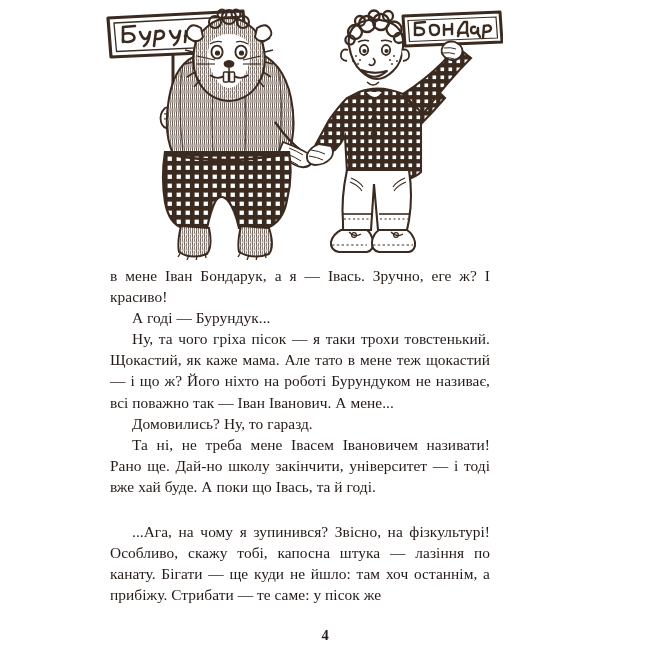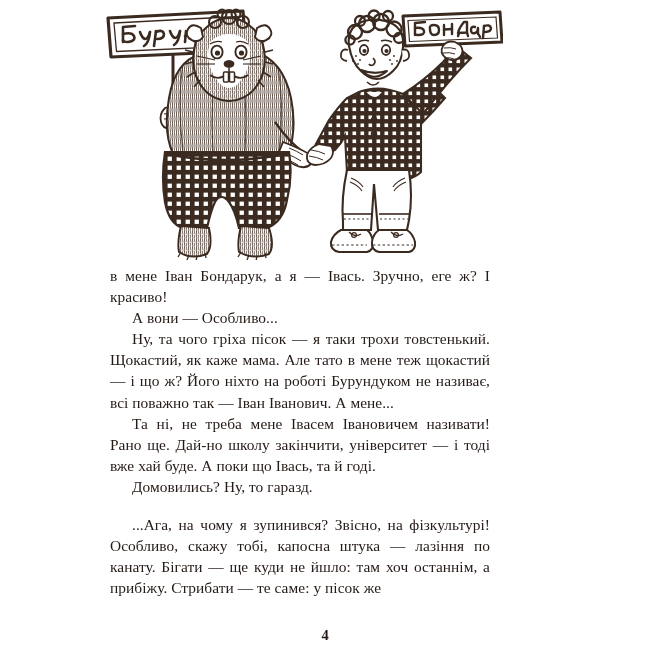--- a/index.html
+++ b/index.html
@@ -45,21 +45,21 @@
   }
   .bodytext p {
     margin: 0;
     text-indent: 0;
     font-family: Liberation Serif, serif;
   }
   .bodytext p.indent {
     text-indent: 22px;
   }
   .bodytext p.gap-before {
-    margin-top: 17px;
+    margin-top: 24px;
   }
   .bodytext p:last-of-type {
     text-align: justify;
   }
 
   
   .folio {
     position: absolute;
     top: 627px;
     left: 0;
@@ -368,22 +368,22 @@
         <g stroke="#3b2a20" stroke-width="1" fill="none" stroke-dasharray="2.4 2.4">
           <path d="M229 243 L264 243"></path>
           <path d="M270 243 L310 243"></path>
         </g>
       </g>
     </svg>
   </div>
 
   <div class="bodytext">
     <p>в мене Іван Бондарук, а я — Івась. Зручно, еге ж? І красиво!</p>
-    <p class="indent">А вони — Особливо...</p>
+    <p class="indent">А годі — Бурундук...</p>
     <p class="indent">Ну, та чого гріха пісок — я таки трохи товстенький. Щокастий, як каже мама. Але тато в мене теж щокастий — і що ж? Його ніхто на роботі Бурундуком не називає, всі поважно так — Іван Іванович. А мене...</p>
+    <p class="indent">Домовились? Ну, то гаразд.</p>
     <p class="indent">Та ні, не треба мене Івасем Івановичем називати! Рано ще. Дай-но школу закінчити, університет — і тоді вже хай буде. А поки що Івась, та й годі.</p>
-    <p class="indent">Домовились? Ну, то гаразд.</p>
     <p class="indent gap-before">...Ага, на чому я зупинився? Звісно, на фізкультурі! Особливо, скажу тобі, капосна штука — лазіння по канату. Бігати — ще куди не йшло: там хоч останнім, а прибіжу. Стрибати — те саме: у пісок же</p>
   </div>
 
   <div class="folio">4</div>
 
 </div>
 
 </body></html>

